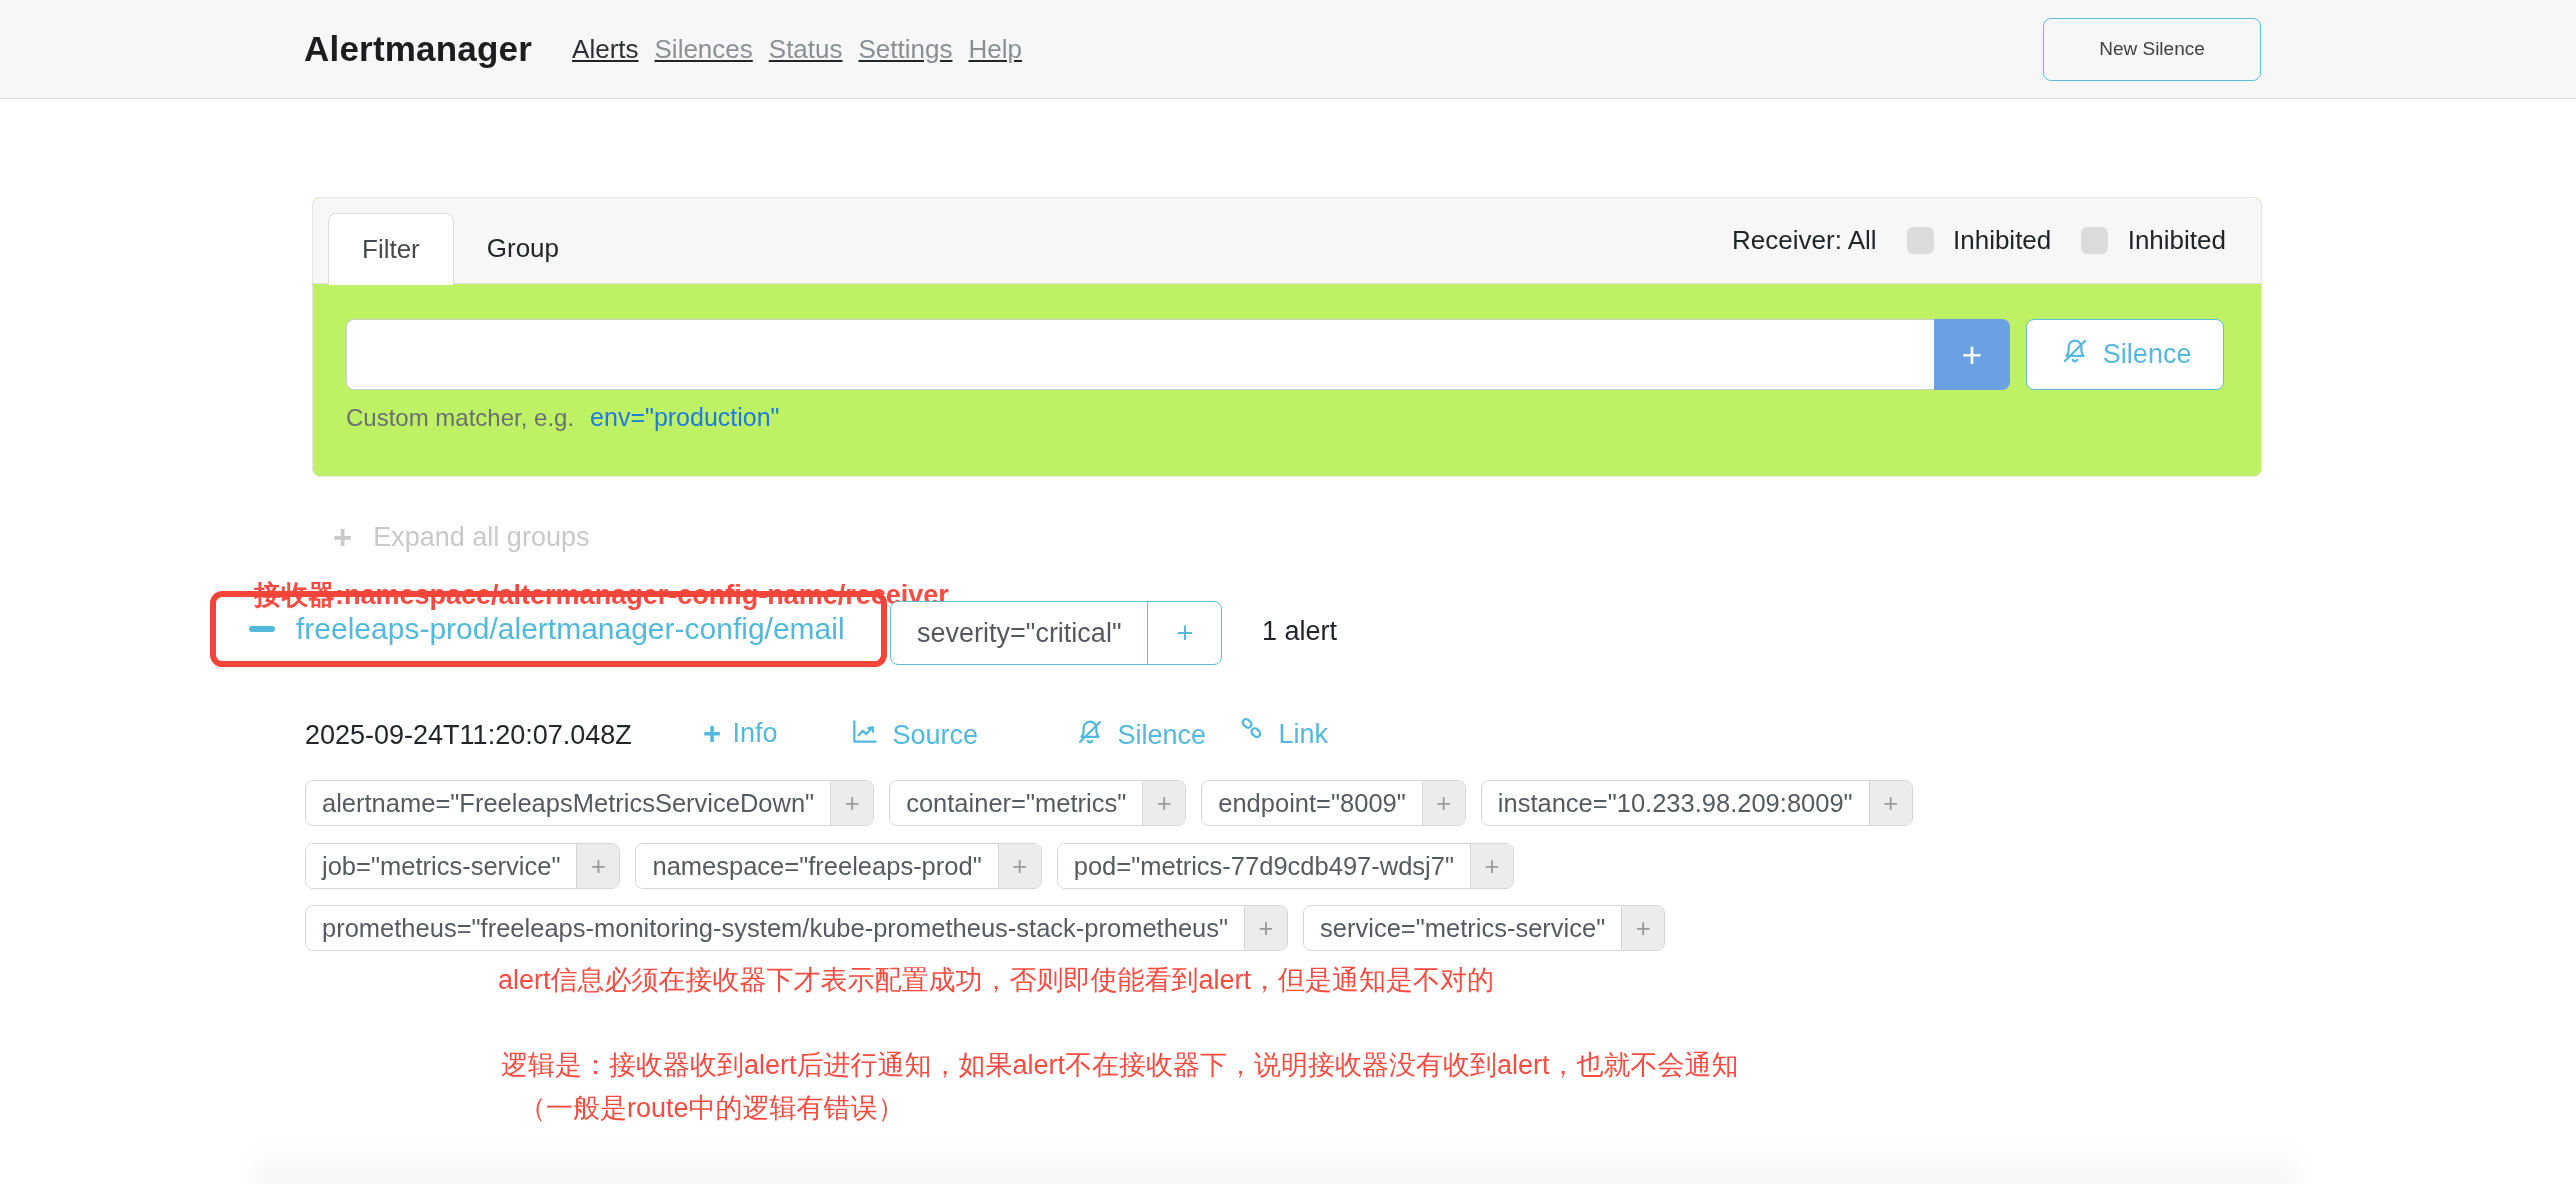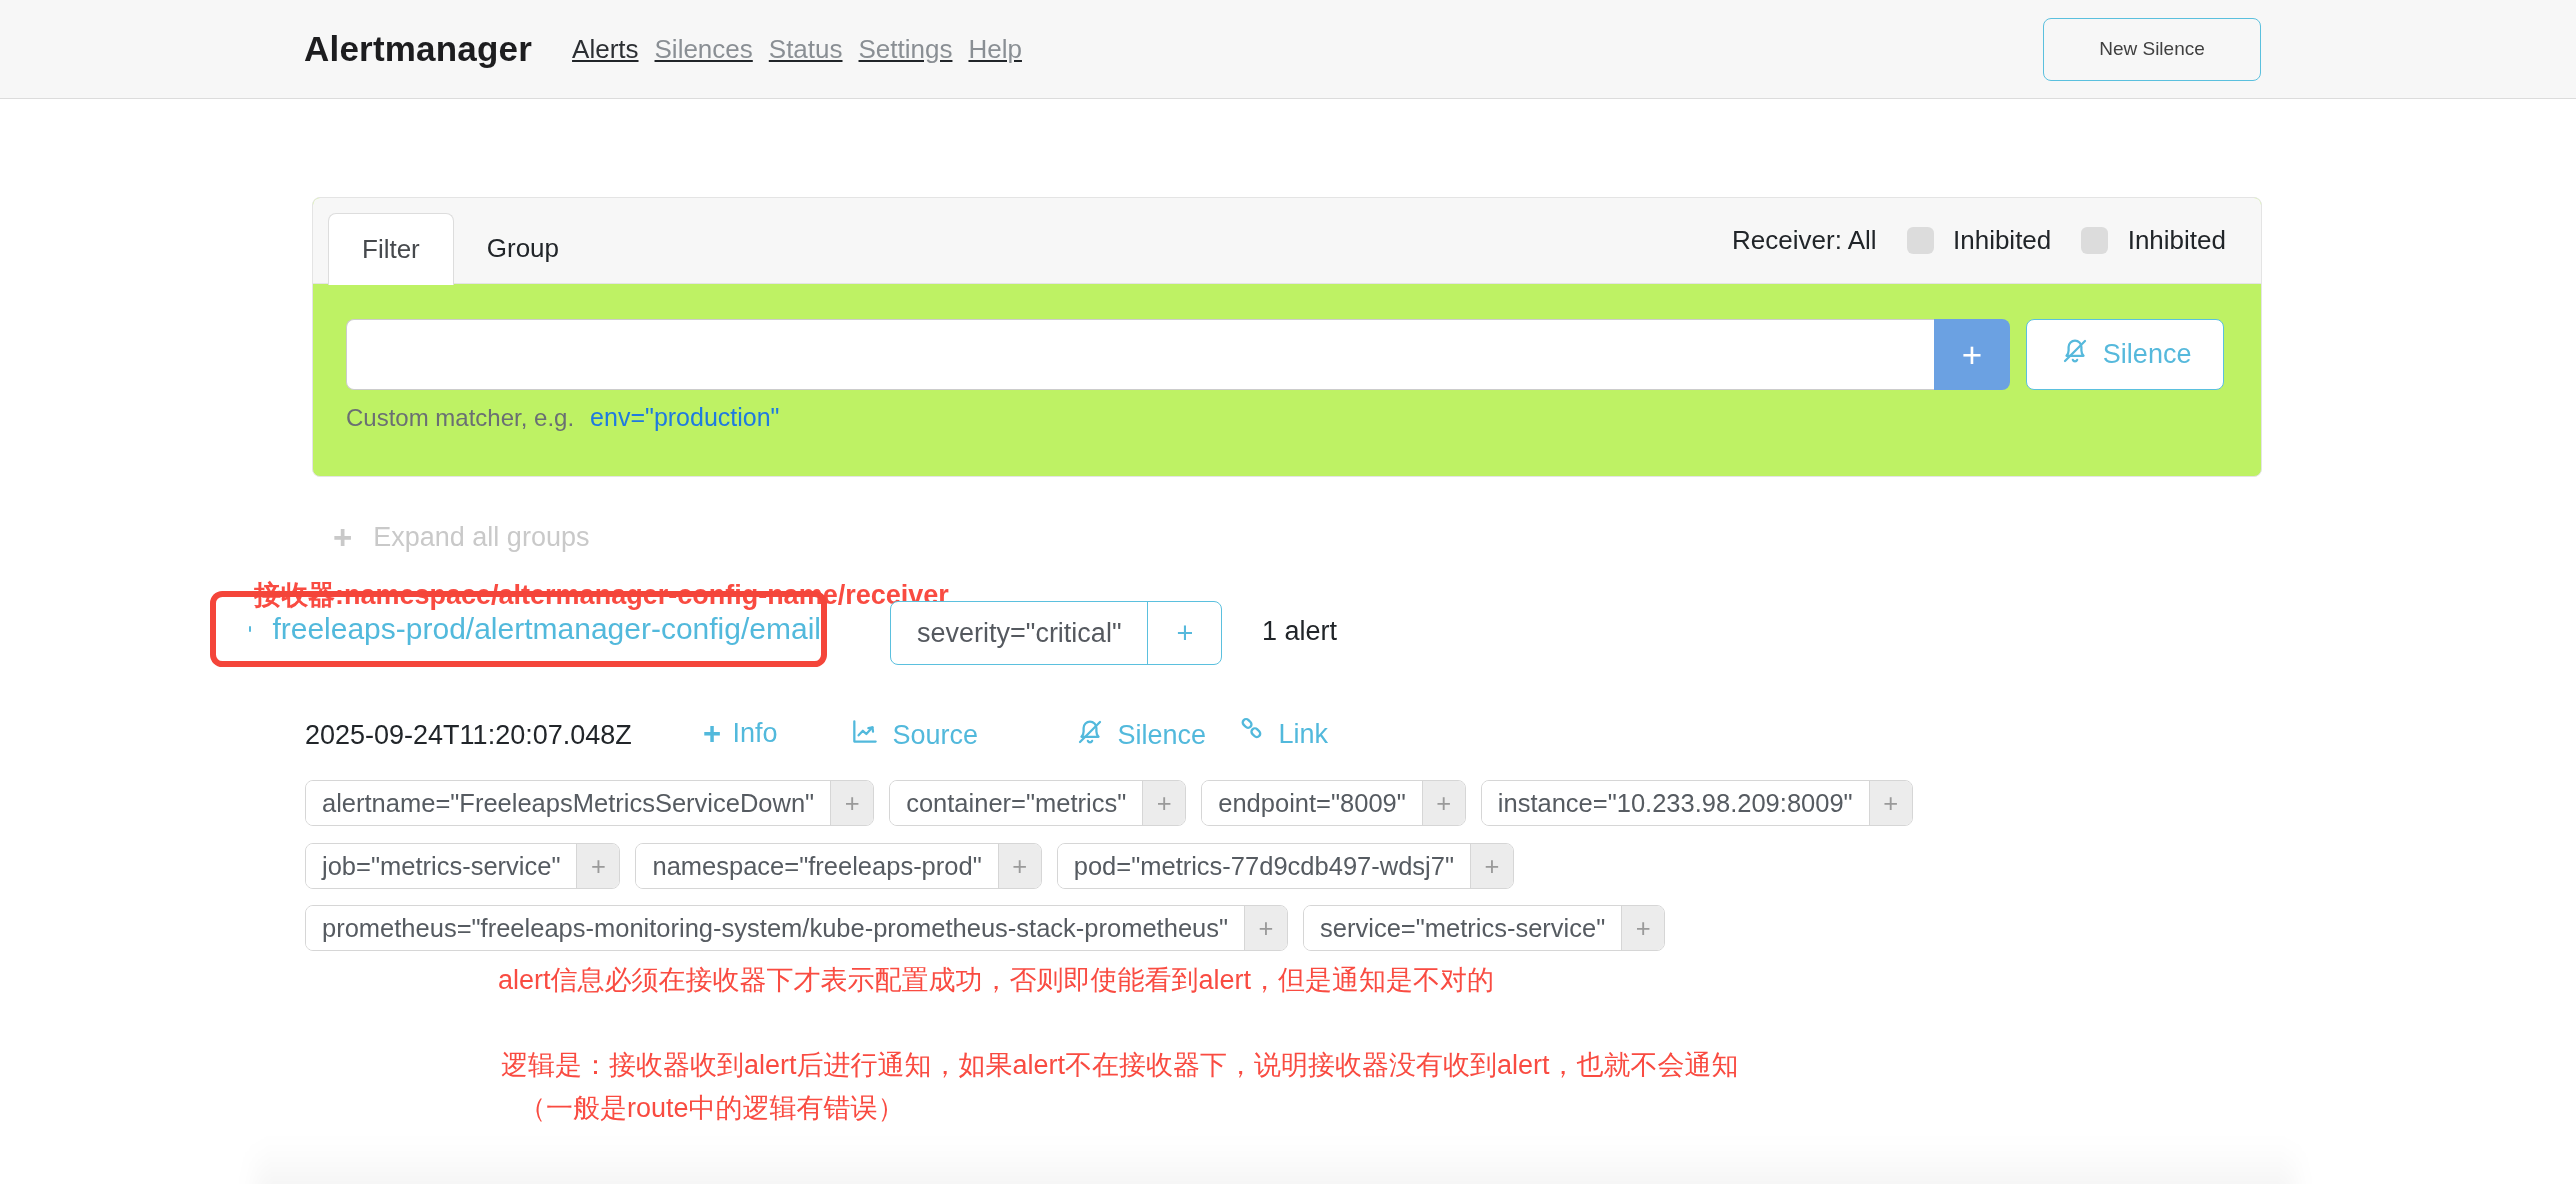--- a/index.html
+++ b/index.html
@@ -54,21 +54,21 @@
 
   
   .expand-row { position:absolute; left:333px; top:521px; display:flex; align-items:center; gap:21px;
          color:#c9c9c9; cursor:pointer; }
   .expand-plus { font-size:33px; font-weight:700; line-height:1; }
   .expand-text { font-size:27px; }
 
   .anno-red { position:absolute; color:#f94b41; white-space:nowrap; }
   .anno-receiver { left:254px; top:542px; font-size:27px; font-weight:700;margin-top:35px; }
 
-  .red-box { position:absolute; left:210px; top:591px; width:617px; height:76px;
+  .red-box { position:absolute; left:210px; top:591px; width:677px; height:76px;
          border:6.2px solid #f4453a; border-radius:12.3px;
          display:flex; align-items:center; gap:21px; padding-left:33px; }
   .collapse-dash { width:26px; height:6.2px; background:#56b9dc; border-radius:3.5px; cursor:pointer; }
   .group-link { font-size:30px; color:#52b9dc; cursor:pointer; white-space:nowrap; }
 
   .sev-group { position:absolute; left:890px; top:601px; height:64px;
          border:1.8px solid #5bc0de; border-radius:8px; background:#fff;
          display:flex; align-items:stretch; overflow:hidden; }
   .sev-text { display:flex; align-items:center; padding:0 26px; font-size:27px; color:#55595f; }
   .sev-plus { display:flex; align-items:center; justify-content:center; width:74px;

